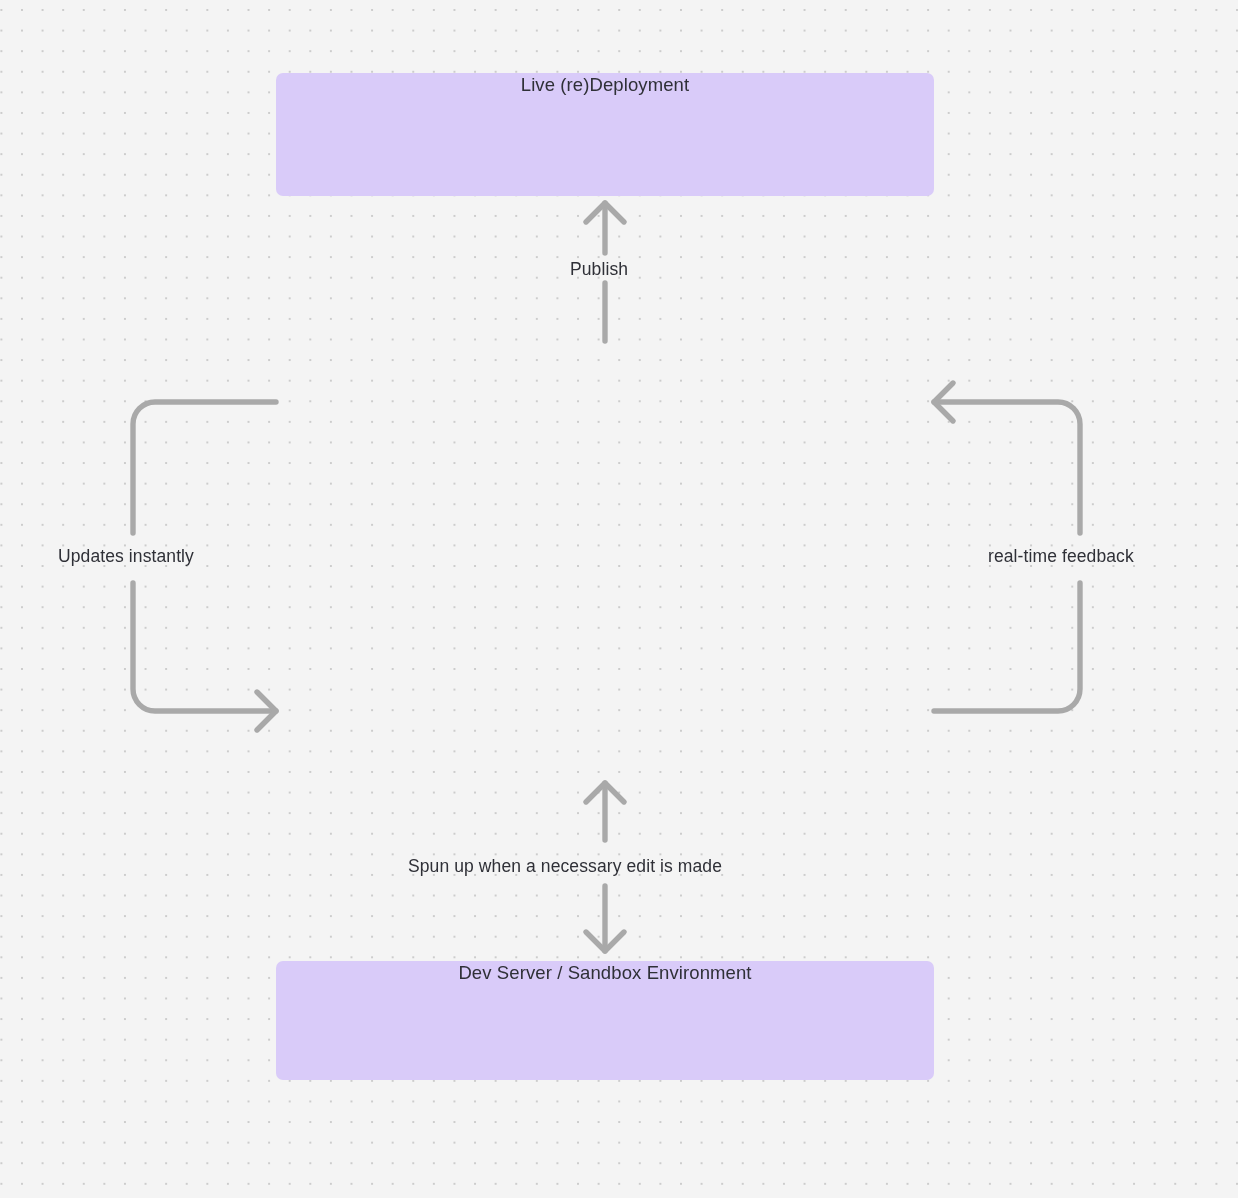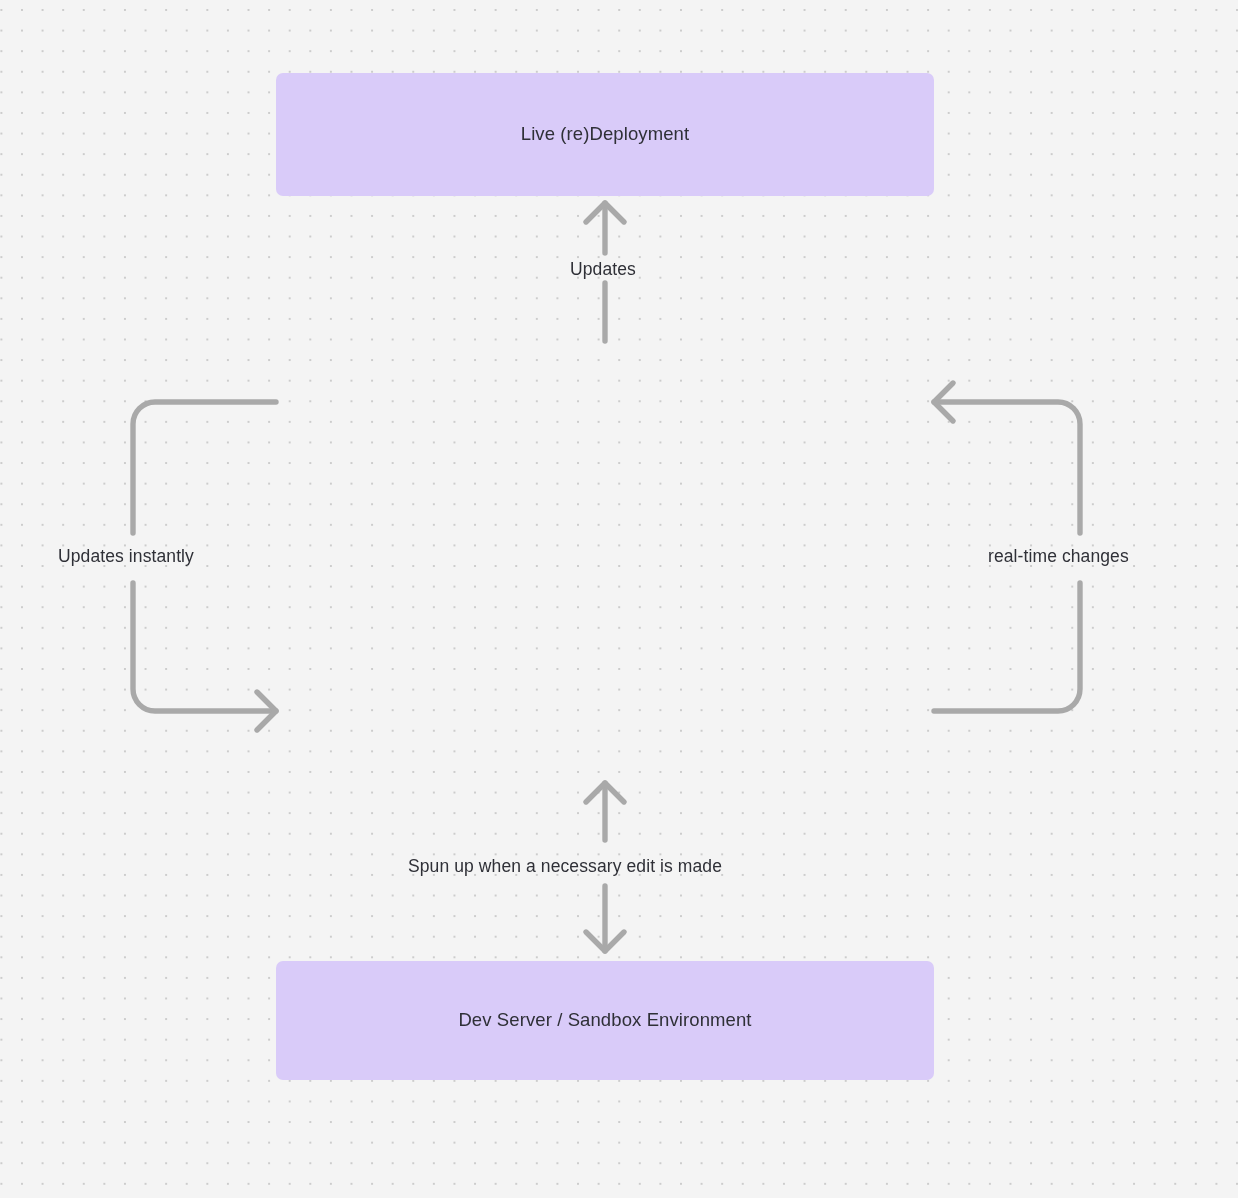--- a/index.html
+++ b/index.html
@@ -34,24 +34,24 @@
     width: 1238px;
     height: 1198px;
     pointer-events: none;
   }
 
   .node {
     position: absolute;
     background-color: #d9cbf9;
     border-radius: 7px;
     display: flex;
-    align-items: center;
+    align-items: flex-start;
     justify-content: center;
     box-sizing: border-box;
-    padding: 11px 18px;
+    padding: 0 18px;
   }
   .node-label {
     font-size: 18.5px;
     line-height: 1.3;
     color: #2f3037;
     text-align: center;
     letter-spacing: 0.1px;
     white-space: nowrap;
   }
 
@@ -124,21 +124,21 @@
   <div class="node" id="node-live">
     <span class="node-label">Live (re)Deployment</span>
   </div>
 
 
 
   <div class="node" id="node-devserver">
     <span class="node-label">Dev Server / Sandbox Environment</span>
   </div>
 
-  <div class="edge-label" id="label-publish">Updates</div>
+  <div class="edge-label" id="label-publish">Publish</div>
 
   <div class="edge-label" id="label-updates">Updates instantly</div>
 
-  <div class="edge-label" id="label-realtime">real-time changes</div>
+  <div class="edge-label" id="label-realtime">real-time feedback</div>
 
   <div class="edge-label" id="label-spun">Spun up when a necessary edit is made</div>
 
 </div>
 
 </body></html>

